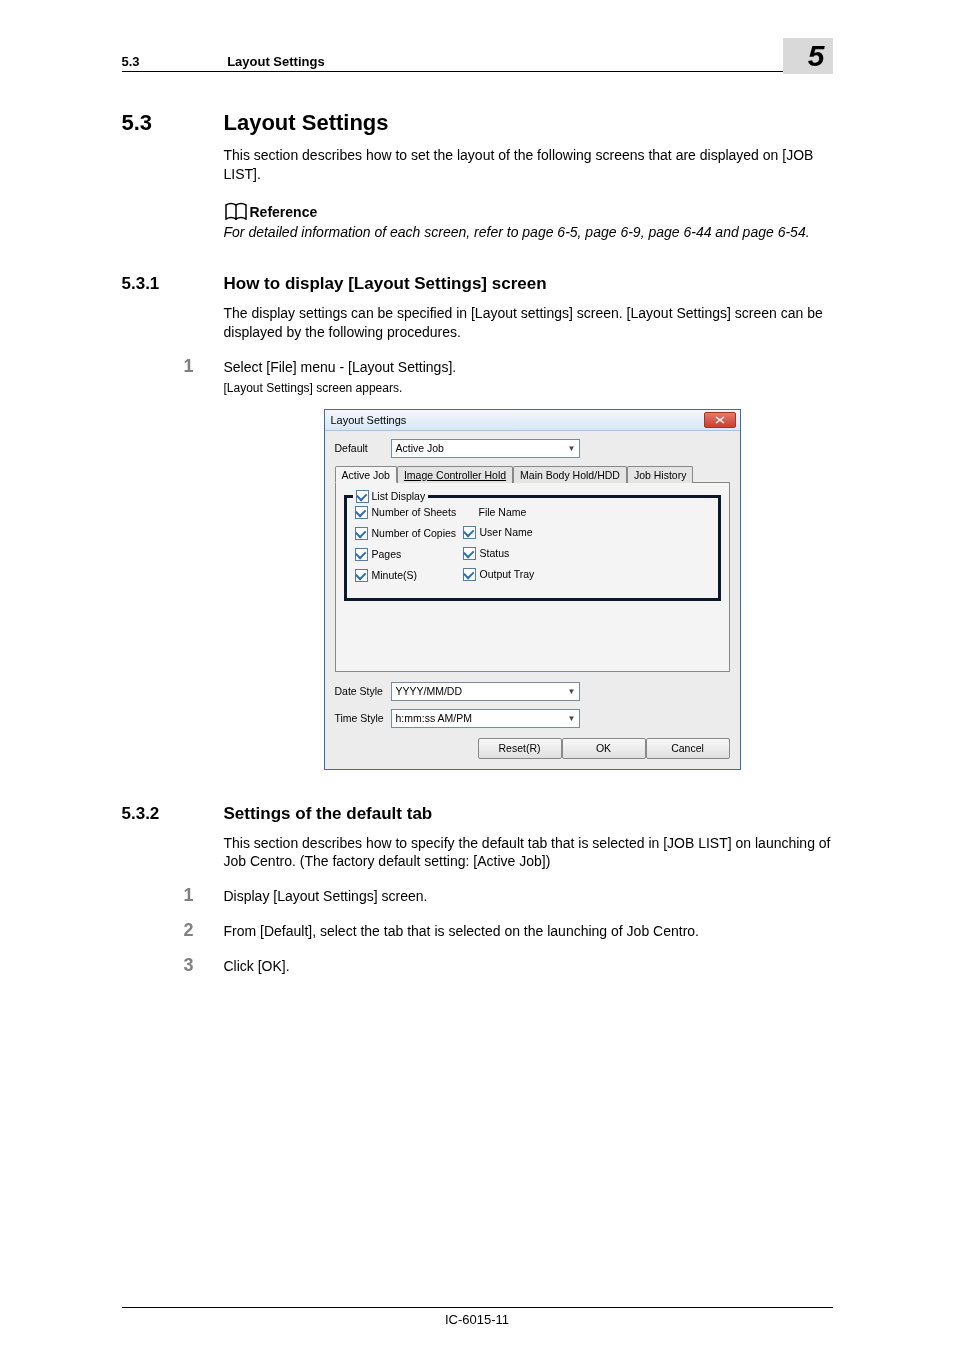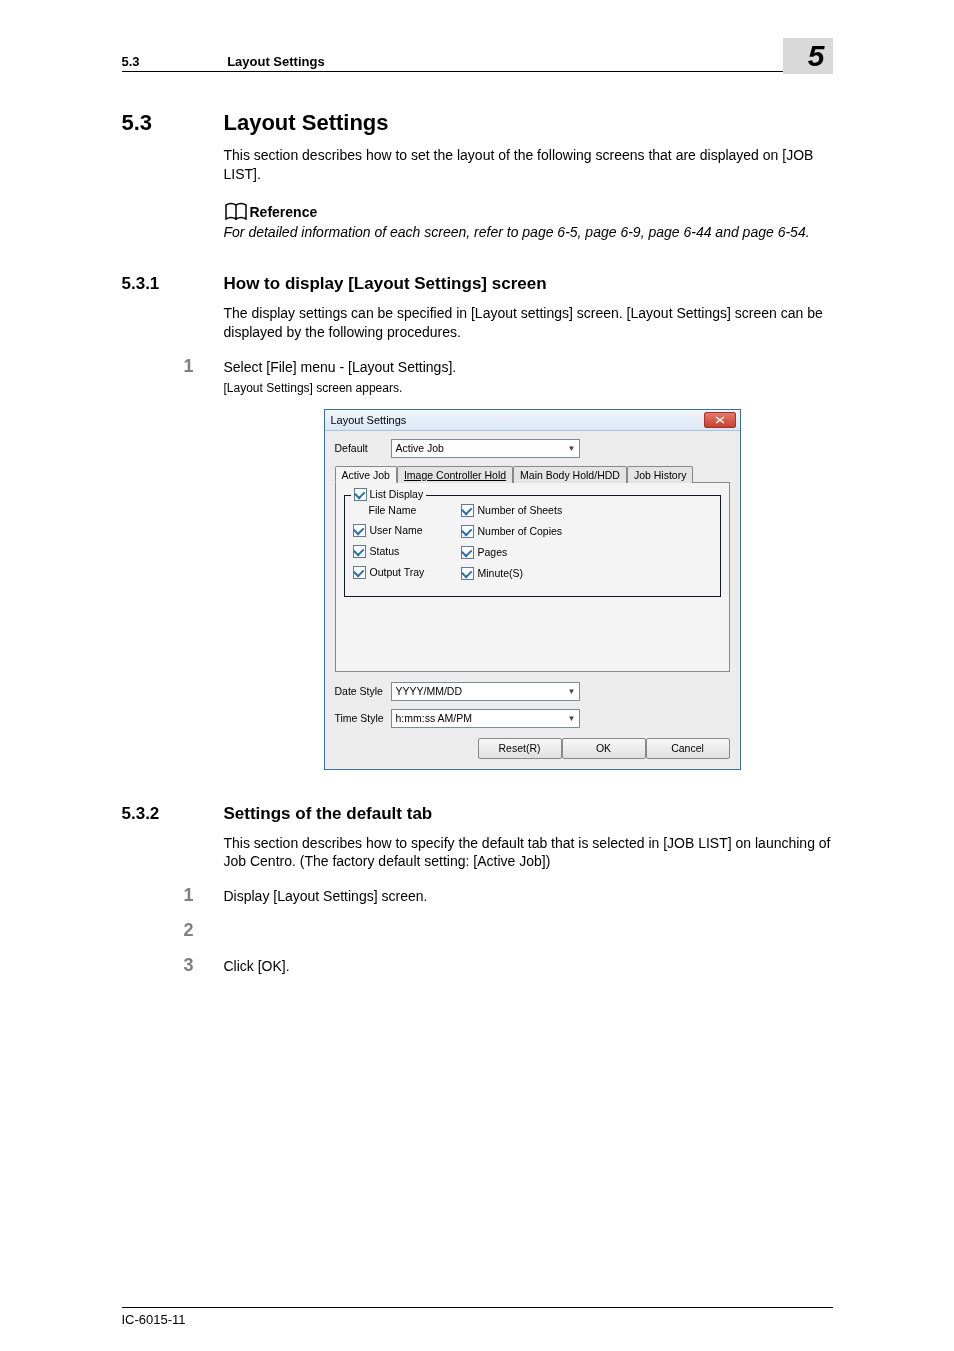--- a/index.html
+++ b/index.html
@@ -217,21 +217,21 @@
     border-bottom: 1px solid #f4f4f4;
   }
   .tabpanel {
     border: 1px solid #888;
     border-top: none;
     background: #f4f4f4;
     padding: 8px 8px 4px 8px;
     min-height: 176px;
   }
   .fieldset {
-    border: 1px solid #0f172a;
+    border: 3px solid #0f172a;
     padding: 8px 8px 8px 8px;
     position: relative;
     margin-top: 4px;
     text-align: right;
   }
   .legend {
     position: absolute;
     top: -8px;
     left: 6px;
     background: #f4f4f4;
@@ -290,21 +290,21 @@
   }
   
   .footer {
     position: absolute;
     bottom: 40px;
     left: 68px;
     right: 68px;
     border-top: 1px solid #000;
     padding-top: 4px;
     display: flex;
-    justify-content: flex-start;
+    justify-content: center;
     font-size: 13px;
   }
 </style>
 </head>
 <body>
 
 <div class="page">
 
   <div class="header-line">
     <div class="header-left">
@@ -376,52 +376,52 @@
             <div class="tab">Job History</div>
           </div>
           <div class="tabpanel">
             <div class="fieldset">
               <div class="legend">
                 <span class="check"></span>
                 <span>List Display</span>
               </div>
               <div class="col-grid">
                 <div>
+                  <div class="check-row">
+                    <span class="check"></span>
+                    <span>Number of Sheets</span>
+                  </div>
+                  <div class="check-row">
+                    <span class="check"></span>
+                    <span>Number of Copies</span>
+                  </div>
+                  <div class="check-row">
+                    <span class="check"></span>
+                    <span>Pages</span>
+                  </div>
+                  <div class="check-row">
+                    <span class="check"></span>
+                    <span>Minute(S)</span>
+                  </div>
+                </div>
+                <div>
                   <div class="check-row file-name-indent">
                     <span>File Name</span>
                   </div>
                   <div class="check-row">
                     <span class="check"></span>
                     <span>User Name</span>
                   </div>
                   <div class="check-row">
                     <span class="check"></span>
                     <span>Status</span>
                   </div>
                   <div class="check-row">
                     <span class="check"></span>
                     <span>Output Tray</span>
-                  </div>
-                </div>
-                <div>
-                  <div class="check-row">
-                    <span class="check"></span>
-                    <span>Number of Sheets</span>
-                  </div>
-                  <div class="check-row">
-                    <span class="check"></span>
-                    <span>Number of Copies</span>
-                  </div>
-                  <div class="check-row">
-                    <span class="check"></span>
-                    <span>Pages</span>
-                  </div>
-                  <div class="check-row">
-                    <span class="check"></span>
-                    <span>Minute(S)</span>
                   </div>
                 </div>
               </div>
             </div>
           </div>
 
           <div class="form-row" style="margin-top:10px;">
             <span class="form-label">Date Style</span>
             <span class="combo">
               <span>YYYY/MM/DD</span>
@@ -452,20 +452,21 @@
   </div>
   <div class="body-col">
     <p class="body-p">This section describes how to specify the default tab that is selected in [JOB LIST] on launching of Job Centro. (The factory default setting: [Active Job])</p>
 
     <div class="step-row">
       <div class="step-num">1</div>
       <div class="step-body">Display [Layout Settings] screen.</div>
     </div>
     <div class="step-row">
       <div class="step-num">2</div>
+      <div class="step-body">From [Default], select the tab that is selected on the launching of Job Centro.</div>
     </div>
     <div class="step-row">
       <div class="step-num">3</div>
       <div class="step-body">Click [OK].</div>
     </div>
   </div>
 
   <div class="footer">
     <span>IC-601</span>
     <span>5-11</span>

